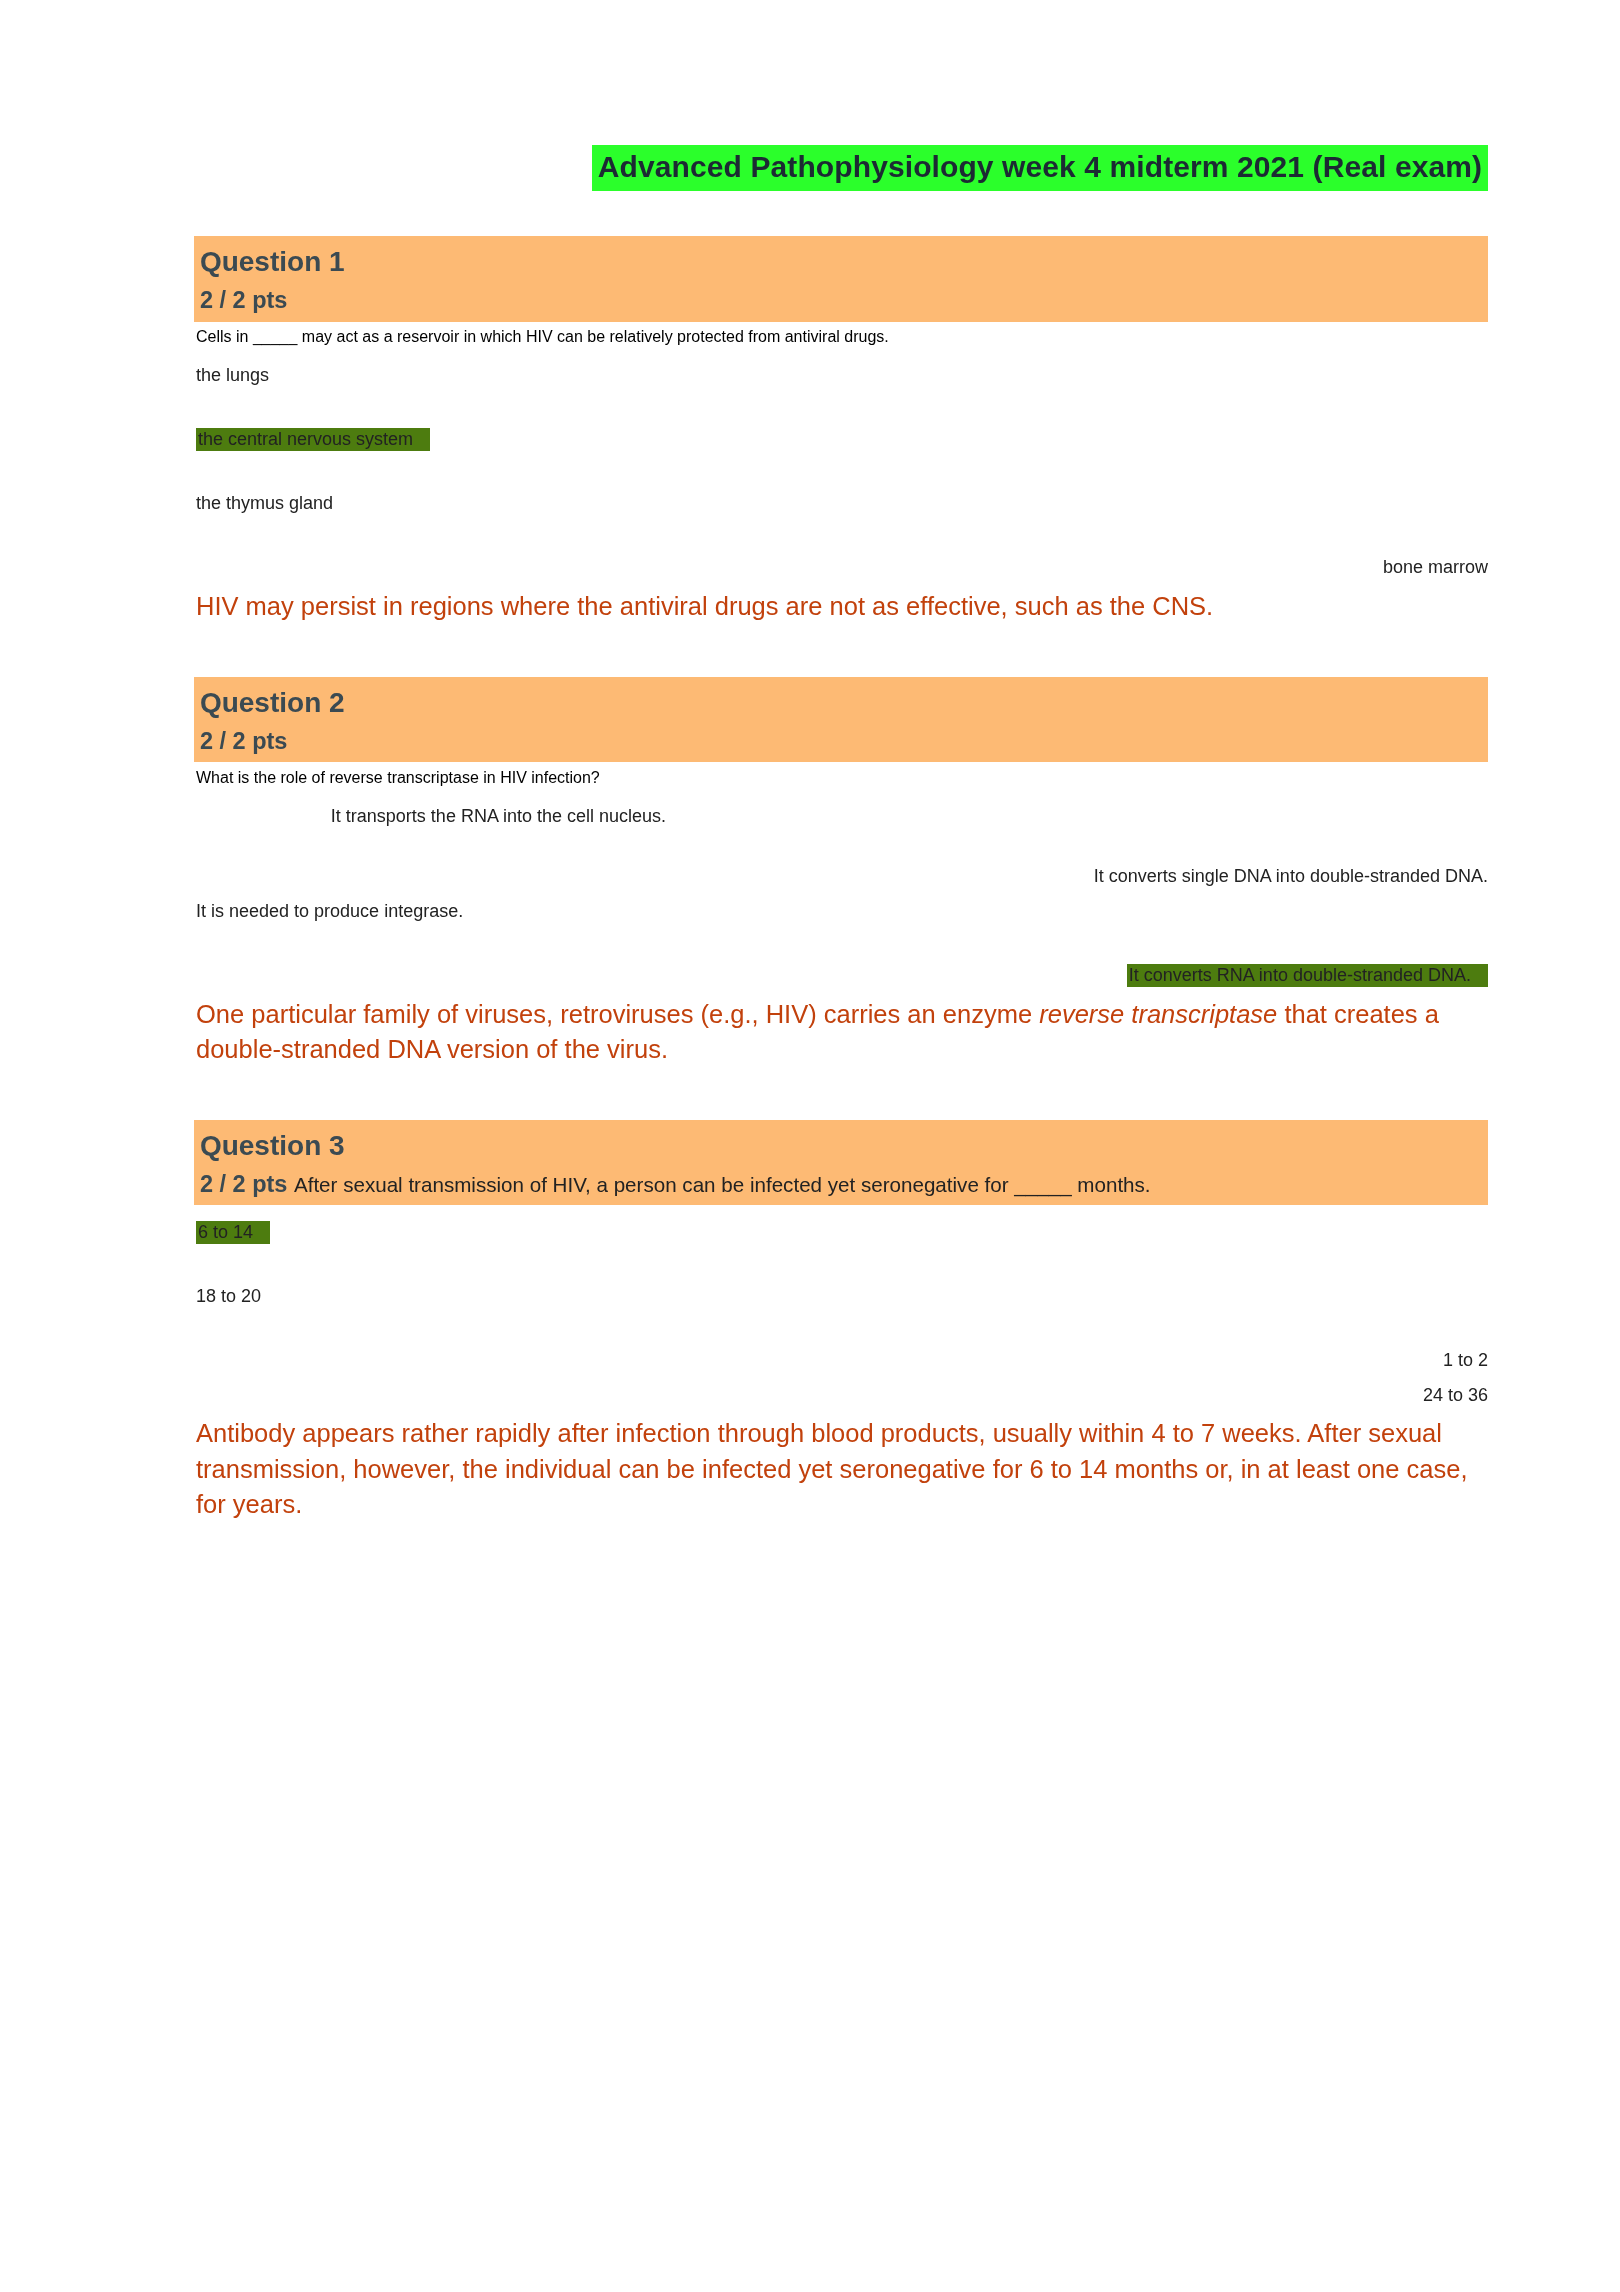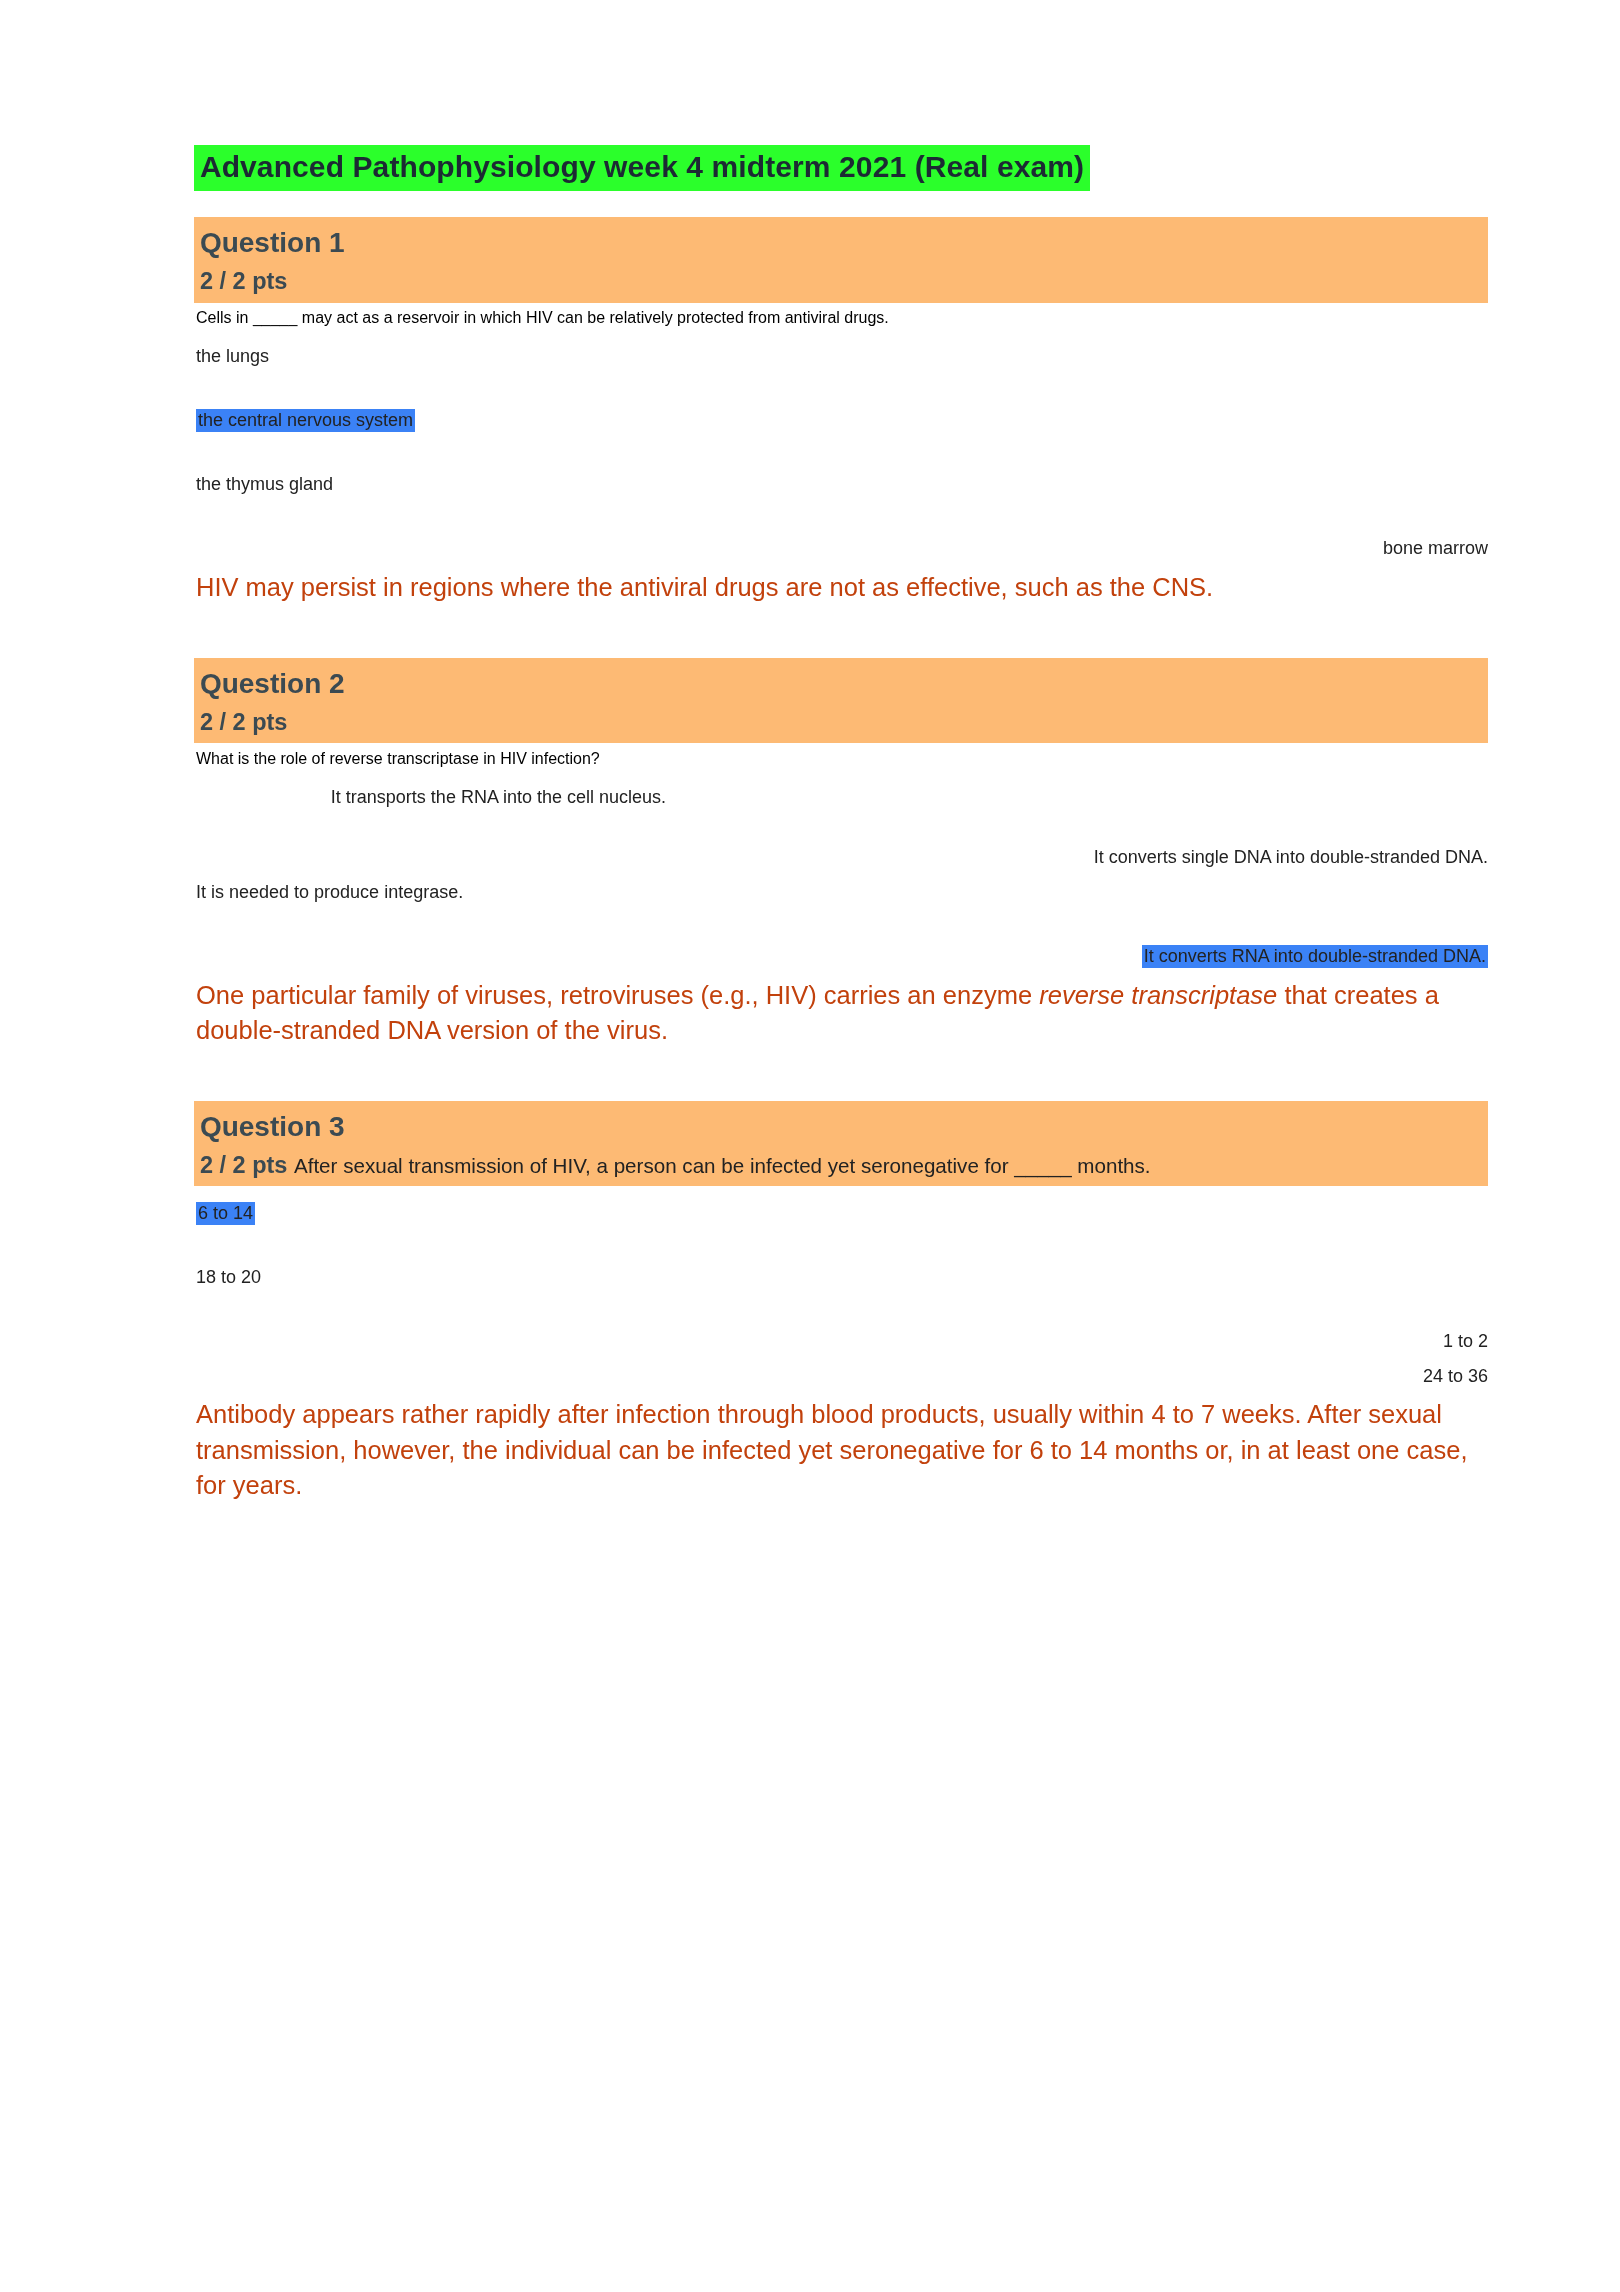--- a/index.html
+++ b/index.html
@@ -20,22 +20,22 @@
     box-sizing: border-box;
     padding: 0;
   }
   .content {
     position: absolute;
     left: 194px;
     top: 145px;
     width: 1294px;
   }
   .doc-title-row {
-    text-align: left;
-    margin-bottom: 26px;
+    text-align: right;
+    margin-bottom: 45px;
   }
   .doc-title {
     display: inline-block;
     background: #2bff2b;
     color: #1c2a33;
     font-size: 30px;
     font-weight: bold;
     line-height: 1.35;
     padding: 2px 5.9px 3.9px 5.9px;
     letter-spacing: 0.1px;
@@ -82,22 +82,22 @@
     line-height: 1.5;
     color: #222222;
     margin: 0 0 37px 0;
     padding-left: 2px;
   }
   .option.tight {
     margin-bottom: 7.8px;
     text-align: right;
   }
   .option .hl {
-    background: #3b82f6;
-    padding: 1px 2px 2px 2px;
+    background: #4d7c0f;
+    padding: 1px 17px 2px 2px;
     margin-top: 32px;
   }
   .option-justify {
     text-align: justify;
     max-width: 470px;
   }
   .explanation {
     font-size: 25.5px;
     line-height: 1.38;
     color: #c2410c;

